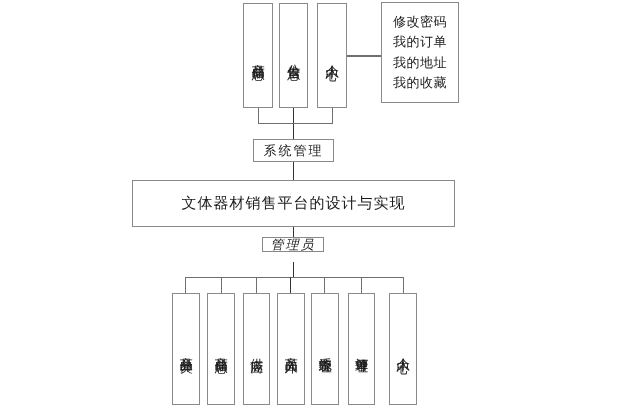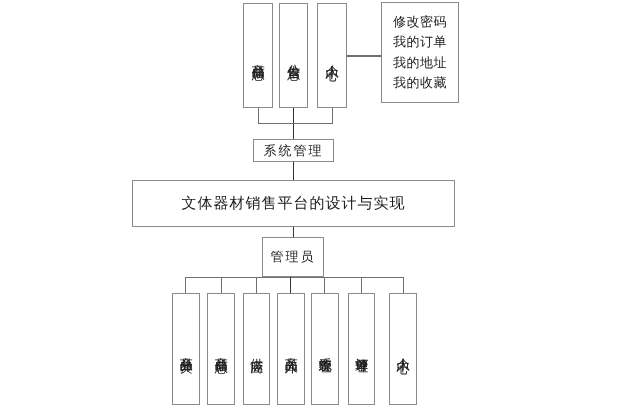--- a/index.html
+++ b/index.html
@@ -102,21 +102,21 @@
   </div>
 
   <div class="line vline dark" style="left:293px; top:162px; width:1px; height:18px;"></div>
 
   <div class="node hnode title" style="left:132px; top:180px; width:323px; height:47px;">
     <span class="htext">文体器材销售平台的设计与实现</span>
   </div>
 
   <div class="line vline dark" style="left:293px; top:220px; width:1px; height:17px;"></div>
 
-  <div class="node hnode" style="left:262px; top:237px; width:62px; height:40px;">
+  <div class="node hnode" style="left:262px; top:237px; width:62px; height:15px;font-style:italic;">
     <span class="htext">管理员</span>
   </div>
 
   <div class="line vline dark" style="left:293px; top:262px; width:1px; height:16px;"></div>
 
   <div class="line hline" style="left:185px; top:277px; width:218px; height:1px;"></div>
 
   <div class="line vline" style="left:185px; top:277px; width:1px; height:16px;"></div>
   <div class="line vline" style="left:221px; top:277px; width:1px; height:16px;"></div>
   <div class="line vline" style="left:256px; top:277px; width:1px; height:16px;"></div>

